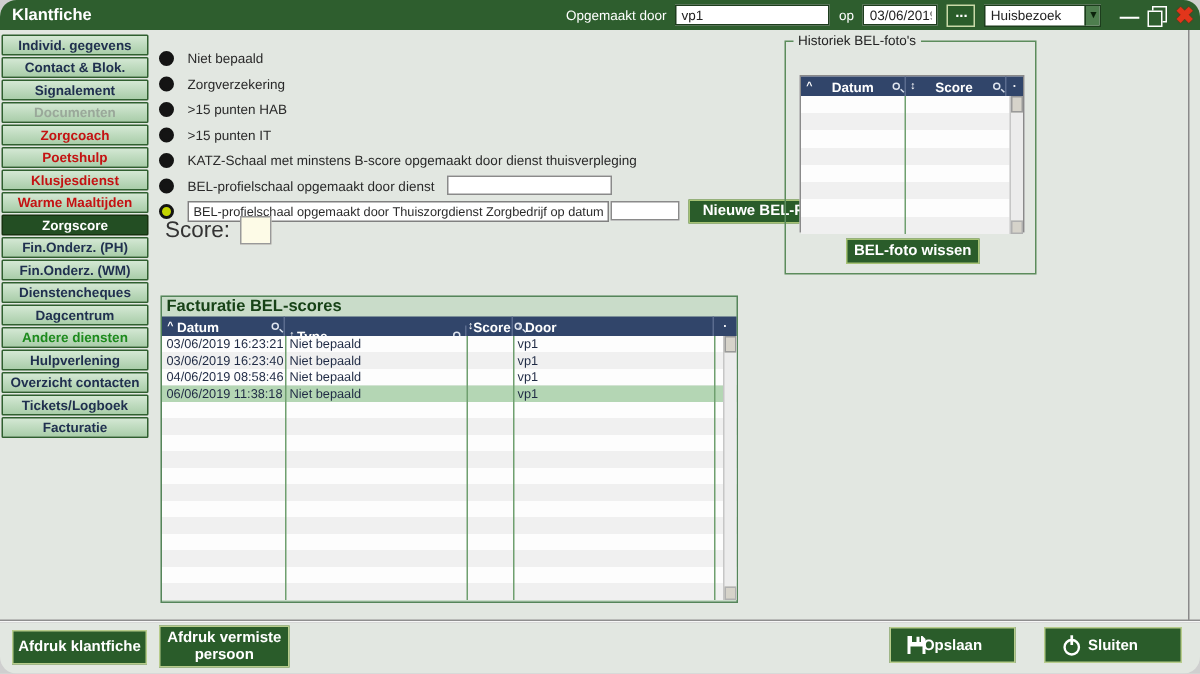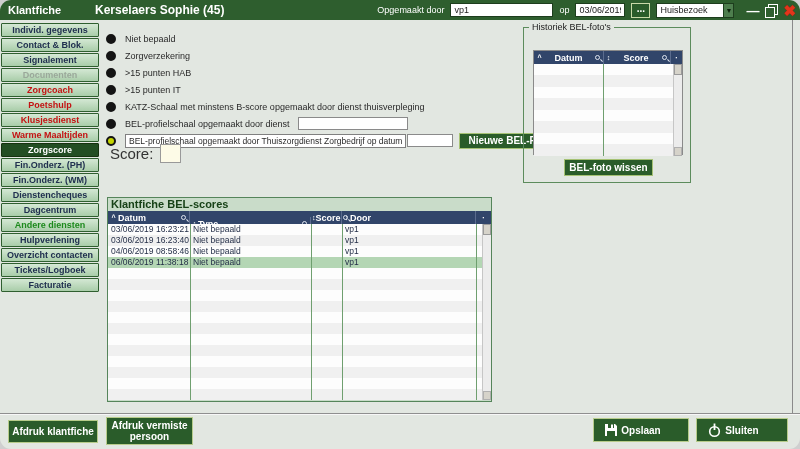--- a/index.html
+++ b/index.html
@@ -83,32 +83,31 @@
   .bs-cell { font-size:8.5px; color:#1f2a44; line-height:11px; padding-left:3px; white-space:nowrap; overflow:hidden; }
   .bs-cell.c0 { width:82px; }
   .bs-cell.c1 { width:121px; }
   .bs-cell.c2 { width:31px; }
   .bs-cell.c3 { width:134px; }
 
   
   .btn-footer { position:absolute; background:#2a5c2a; color:#fff; font-weight:bold; font-size:10px; border:1px solid #b7cc8b; display:flex; align-items:center; justify-content:center; text-align:center; cursor:default; }
   .btn-afdruk1 { left:8px; top:420px; width:90px; height:23px; }
   .btn-afdruk2 { left:106px; top:417px; width:87px; height:28px; line-height:11px; padding:0 4px; }
-  .btn-opslaan { left:593px; top:418px; width:96px; height:24px; }
+  .btn-opslaan { left:593px; top:418px; width:84px; height:24px; }
   .btn-sluiten { left:696px; top:418px; width:92px; height:24px; }
   .btn-footer .ficon { position:absolute; left:10px; top:4px; }
 </style>
 </head>
 <body>
 
 <div class="window">
 
   <div class="titlebar">
     <span class="tb-app">Klantfiche</span>
-    <span class="tb-client">Kerselaers Sophie (45)</span>
     <div class="tb-right">
       <span class="tb-label">Opgemaakt door</span>
       <input class="tb-input maker" value="vp1" style="">
       <span class="tb-label">op</span>
       <input class="tb-input date" value="03/06/2019" style="">
       <div class="tb-ellipsis">...</div>
       <div class="tb-select">
         <span class="sel-text">Huisbezoek</span>
         <span class="sel-arrow">▼</span>
       </div>
@@ -202,21 +201,21 @@
         <div class="scroll-track">
           <div class="scroll-thumb"></div>
           <div class="scroll-end"></div>
         </div>
       </div>
     </div>
     <div class="btn-dark btn-wissen">BEL-foto wissen</div>
   </div>
 
   <div class="bs-panel">
-    <div class="bs-title">Klantfiche BEL-scores</div>
+    <div class="bs-title">Facturatie BEL-scores</div>
     <div class="grid-header">
       <div class="hcell" style="width:82px;">
         <span class="hcaret">^</span>
         <span class="hlabel" style="text-align:left;">Datum</span>
         <span class="mag"></span>
       </div>
       <div class="hcell" style="width:121px;margin-top:12px;">
         <span class="hsort">↕</span>
         <span class="hlabel" style="text-align:left;">Type</span>
         <span class="mag"></span>

